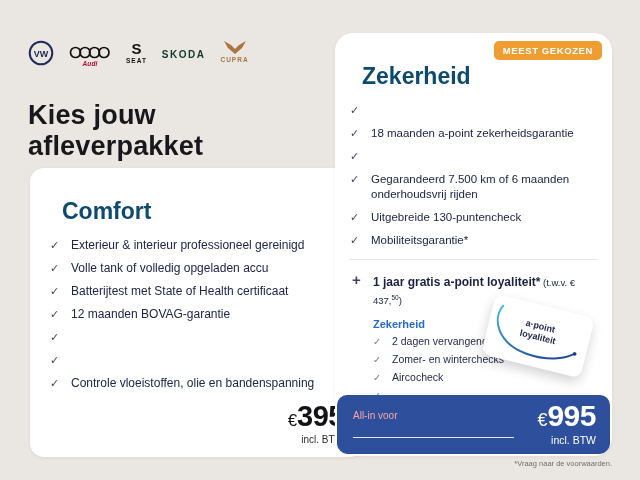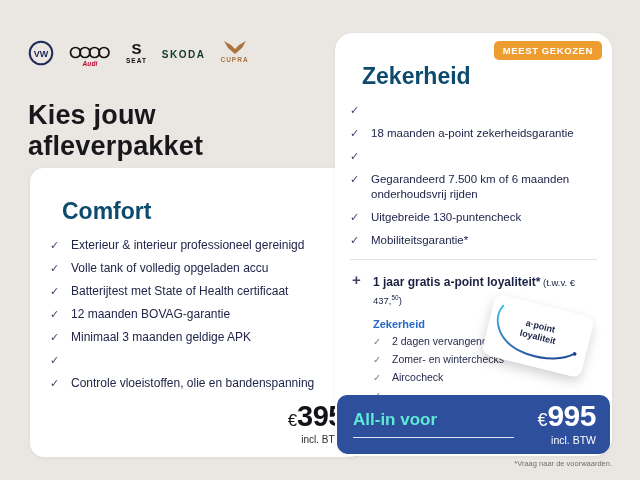--- a/index.html
+++ b/index.html
@@ -59,21 +59,21 @@
     border-radius:9px;transform:rotate(14deg);box-shadow:0 5px 12px rgba(0,0,0,.18);z-index:3;}
   .loyalty-card svg{position:absolute;left:0;top:0;}
   .loyalty-card .lc-text{position:absolute;left:0;right:0;top:16px;text-align:center;
     color:#222A4E;line-height:11px;}
   .loyalty-card .lc-line1{font-size:9px;font-weight:700;}
   .loyalty-card .lc-line2{font-size:9px;font-weight:600;}
 
   
   .z-footer{position:absolute;left:2px;right:2px;bottom:2px;height:59px;background:#2D4F9C;
     border-radius:10px;z-index:2;}
-  .z-footer .allin{position:absolute;left:16px;top:15px;color:#5eead4;font-size:17px;font-weight:700;}
+  .z-footer .allin{position:absolute;left:16px;top:15px;color:#fca5a5;font-size:10px;font-weight:400;}
   .z-footer .rule{position:absolute;left:16px;right:96px;top:42px;height:1px;background:rgba(255,255,255,.85);}
   .z-footer .price-block{right:14px;bottom:auto;top:4px;}
   .z-footer .price-block .cur{color:#fff;font-size:18px;}
   .z-footer .price-block .amt{color:#ffffff;font-size:30px;}
   .z-footer .price-block .vat{color:#fff;font-size:10.5px;}
 
   .footnote{position:absolute;right:28px;top:459px;font-size:7.5px;color:#6F6F6A;}
 </style>
 </head>
 <body>
@@ -127,21 +127,20 @@
         <li>
           <span class="check">✓</span>
           <span>Batterijtest met State of Health certificaat</span>
         </li>
         <li>
           <span class="check">✓</span>
           <span>12 maanden BOVAG-garantie</span>
         </li>
         <li>
           <span class="check">✓</span>
-          <span>Minimaal 3 maanden geldige APK</span>
         </li>
         <li>
           <span class="check">✓</span>
         </li>
         <li>
           <span class="check">✓</span>
           <span>Controle vloeistoffen, olie en bandenspanning</span>
         </li>
       </ul>
     <div class="price-block">

